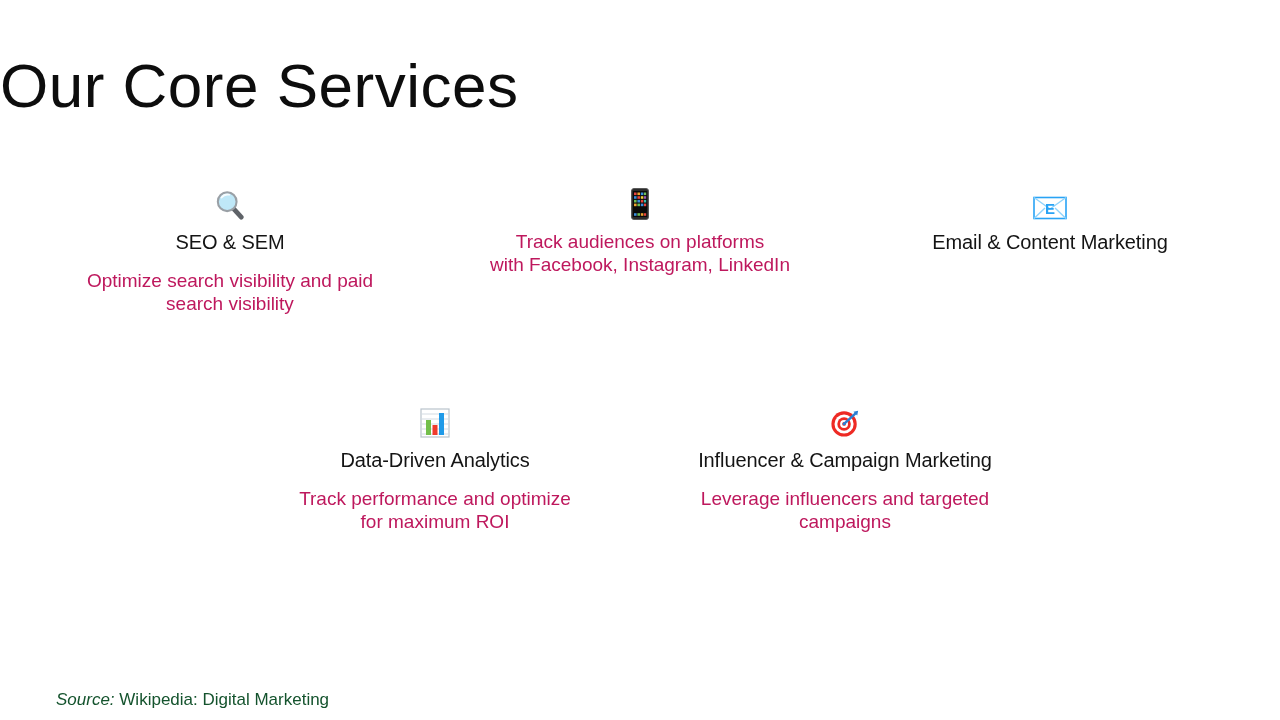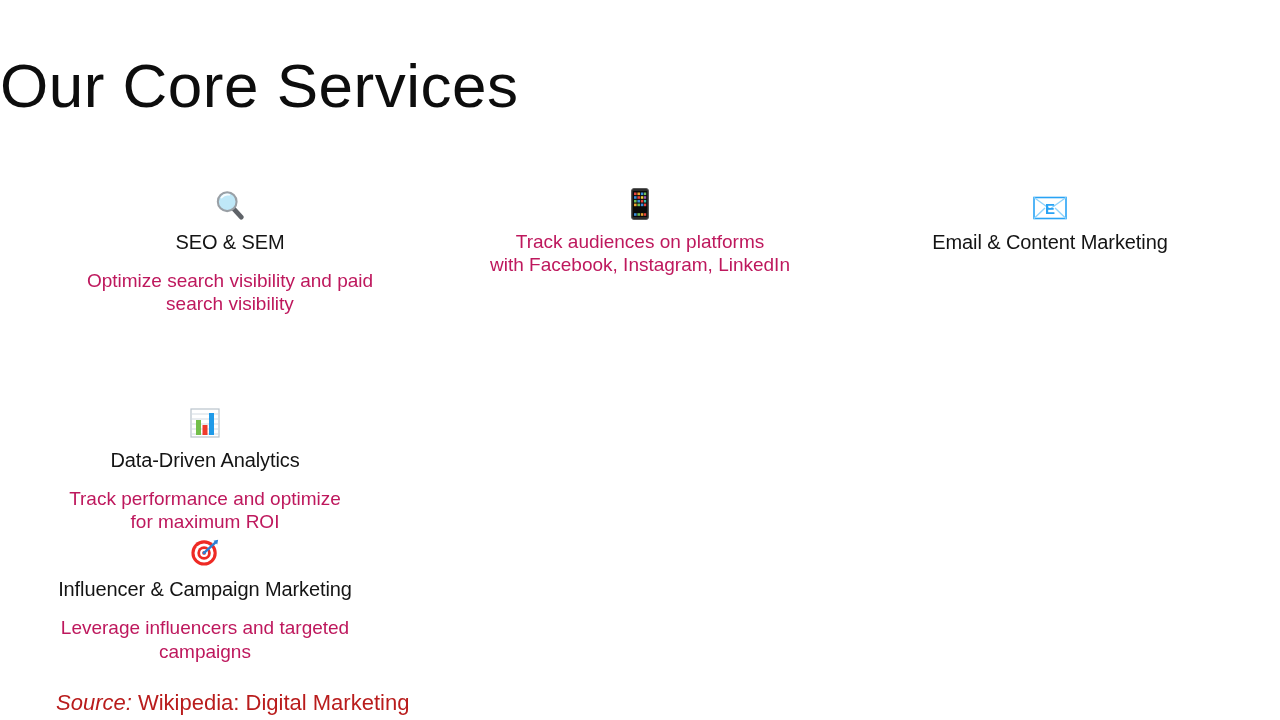--- a/index.html
+++ b/index.html
@@ -49,21 +49,21 @@
   .row-two { top: 404px; }
 
   .card {
     width: 340px;
     box-sizing: border-box;
     text-align: center;
     padding: 0 14px;
   }
   .row-one .card { margin: 0 35px; }
   .row-two .card { margin: 0 35px; }
-  .row-two { padding-left: 0; flex-direction: column; }
+  .row-two { padding-left: 0; }
 
   .card-icon {
     height: 34px;
     display: flex;
     align-items: flex-end;
     justify-content: center;
     margin-bottom: 10px;
   }
 
   .card-title {
@@ -84,22 +84,22 @@
   }
 
   
   .icon-svg { display: block; }
 
   
   .source {
     position: absolute;
     left: 56px;
     top: 690px;
-    font-size: 22px;
-    color: #b91c1c;
+    font-size: 17px;
+    color: #14532d;
     line-height: 1.2;
     white-space: nowrap;
   }
   .source .src-label {
     font-style: italic;
   }
 </style>
 </head>
 <body>
 

